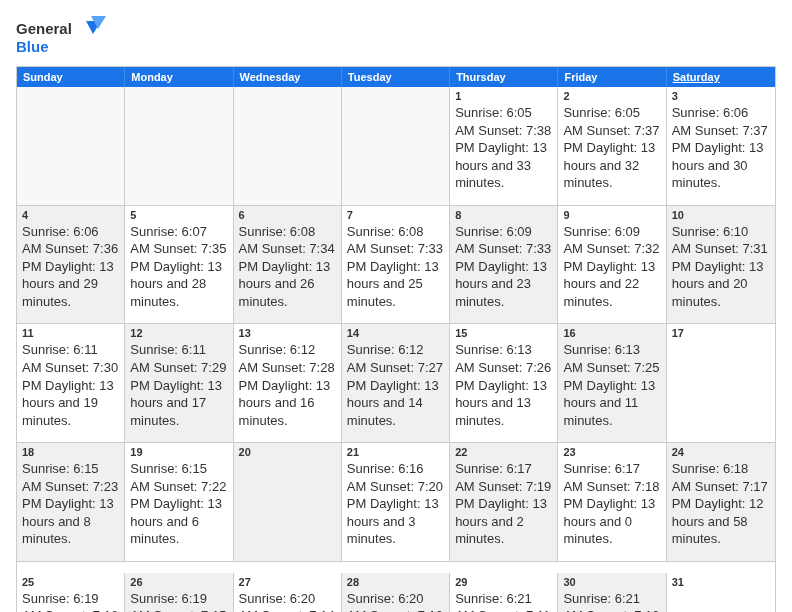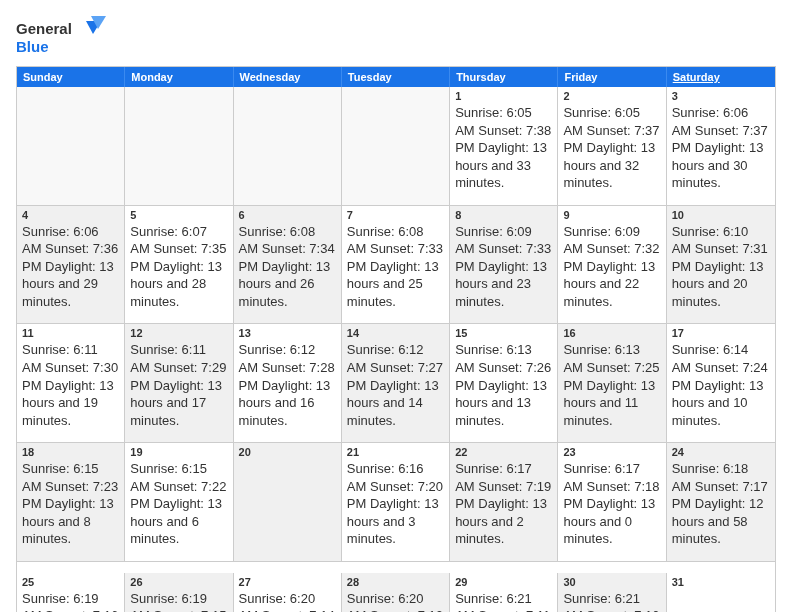--- a/index.html
+++ b/index.html
@@ -246,24 +246,20 @@
           </div>
           <div class="cal-cell shaded">
             <span class="day-num">16</span>
             <div class="day-info">Sunrise: 6:13 AM
 Sunset: 7:25 PM
 Daylight: 13 hours
 and 11 minutes.</div>
           </div>
           <div class="cal-cell">
             <span class="day-num">17</span>
-            <div class="day-info">Sunrise: 6:14 AM
-Sunset: 7:24 PM
-Daylight: 13 hours
-and 10 minutes.</div>
           </div>
         </div>
         <div class="cal-week">
           <div class="cal-cell shaded">
             <span class="day-num">18</span>
             <div class="day-info">Sunrise: 6:15 AM
 Sunset: 7:23 PM
 Daylight: 13 hours
 and 8 minutes.</div>
           </div>

